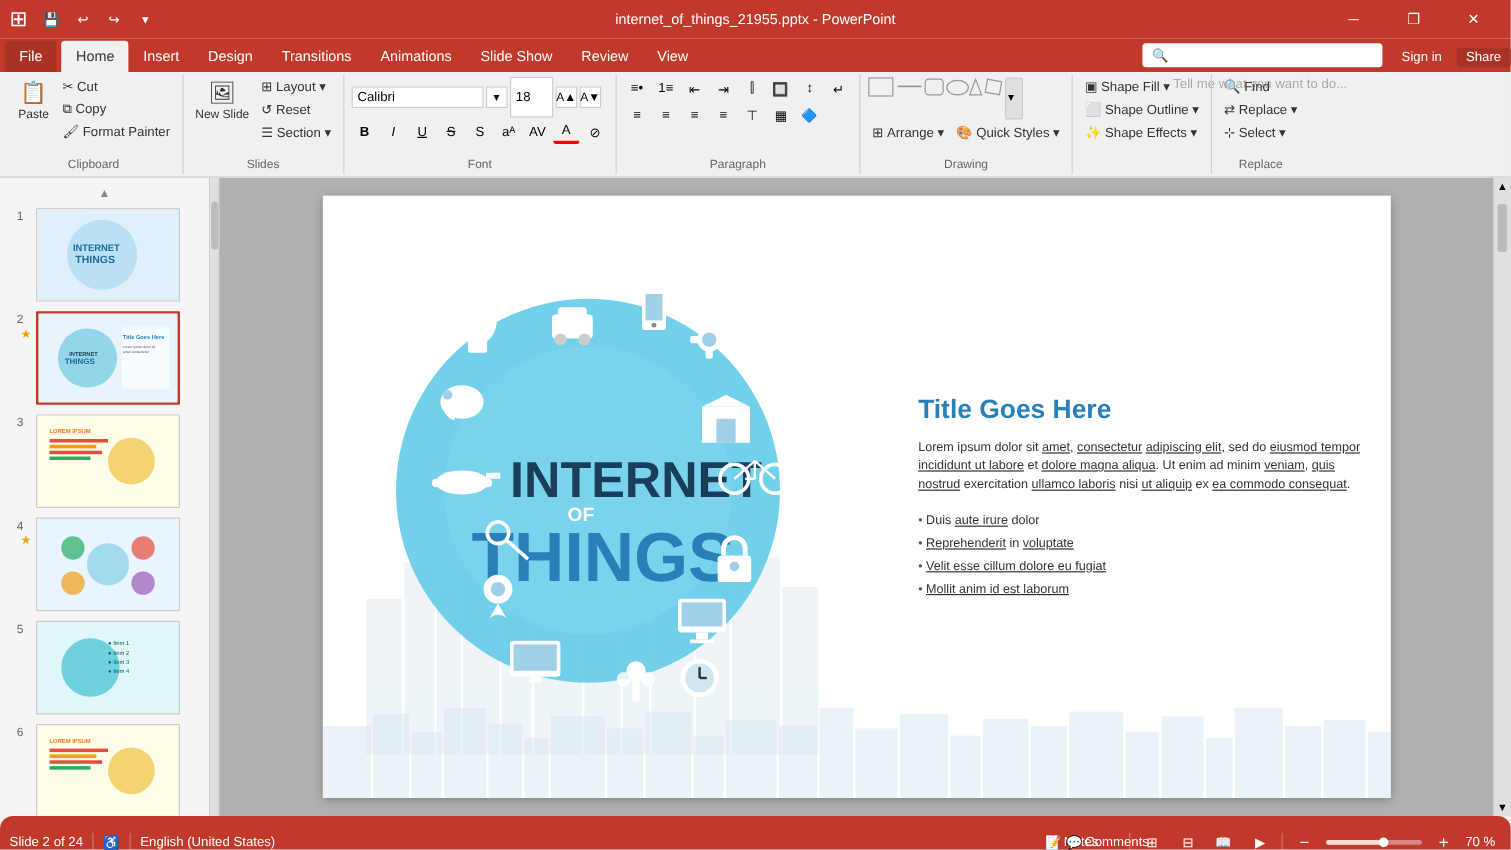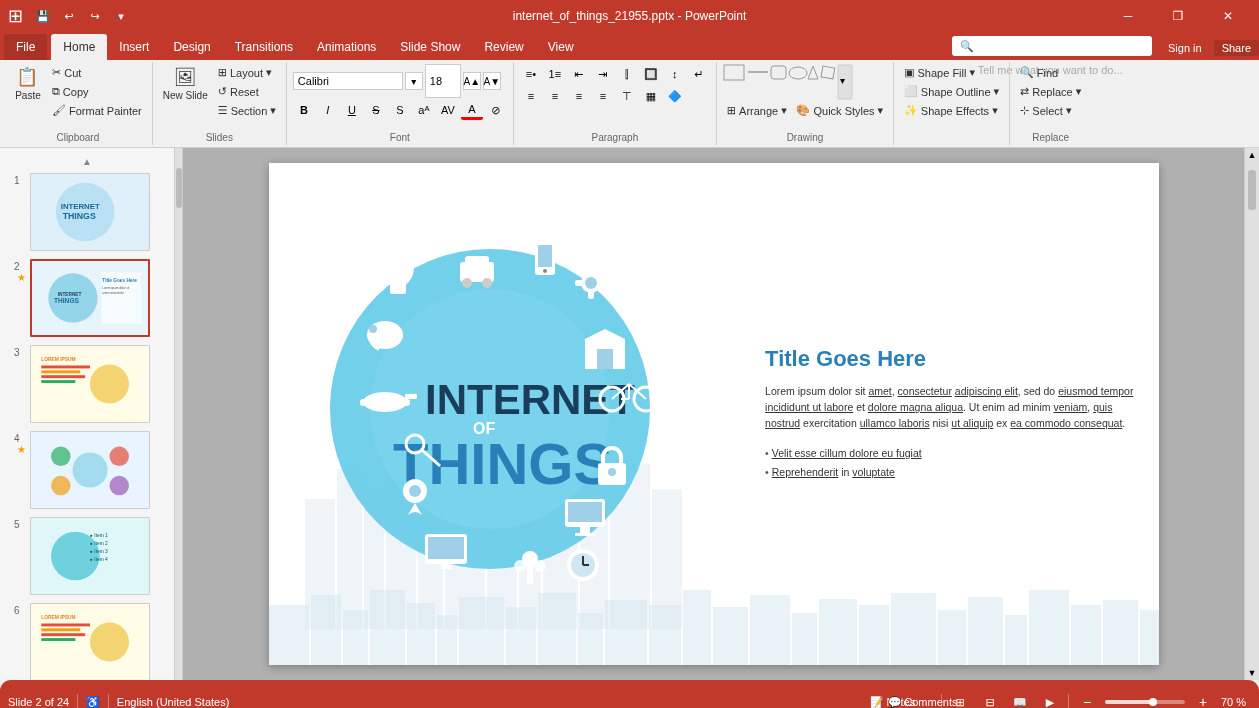--- a/index.html
+++ b/index.html
@@ -656,22 +656,24 @@
         <div class="slide-title">Title Goes Here</div>
         <div class="slide-body-text">
           Lorem ipsum dolor sit <span class="underline">amet</span>, <span class="underline">consectetur</span>
           <span class="underline">adipiscing elit</span>, sed do <span class="underline">eiusmod tempor</span>
           <span class="underline">incididunt ut labore</span> et <span class="underline">dolore magna aliqua</span>. Ut
           enim ad minim <span class="underline">veniam</span>, <span class="underline">quis nostrud</span>
           exercitation <span class="underline">ullamco laboris</span> nisi <span class="underline">ut aliquip</span> ex <span class="underline">ea
           commodo consequat</span>.
         </div>
         <ul class="slide-bullets">
+          <li>Duis <span class="underline">aute irure</span> dolor</li>
+          <li><span class="underline">Reprehenderit</span> in <span class="underline">voluptate</span></li>
           <li><span class="underline">Velit esse cillum dolore eu fugiat</span></li>
-          <li><span class="underline">Reprehenderit</span> in <span class="underline">voluptate</span></li>
+          <li><span class="underline">Mollit anim id est laborum</span></li>
         </ul>
       </div>
 
       <svg class="city-bg" viewBox="0 0 890 80" xmlns="http://www.w3.org/2000/svg" preserveAspectRatio="xMidYMax slice">
         <g fill="#d5e8f0" opacity="0.5">
           <rect x="0" y="20" width="40" height="60"></rect>
           <rect x="42" y="10" width="30" height="70"></rect>
           <rect x="74" y="25" width="25" height="55"></rect>
           <rect x="101" y="5" width="35" height="75"></rect>
           <rect x="138" y="18" width="28" height="62"></rect>

